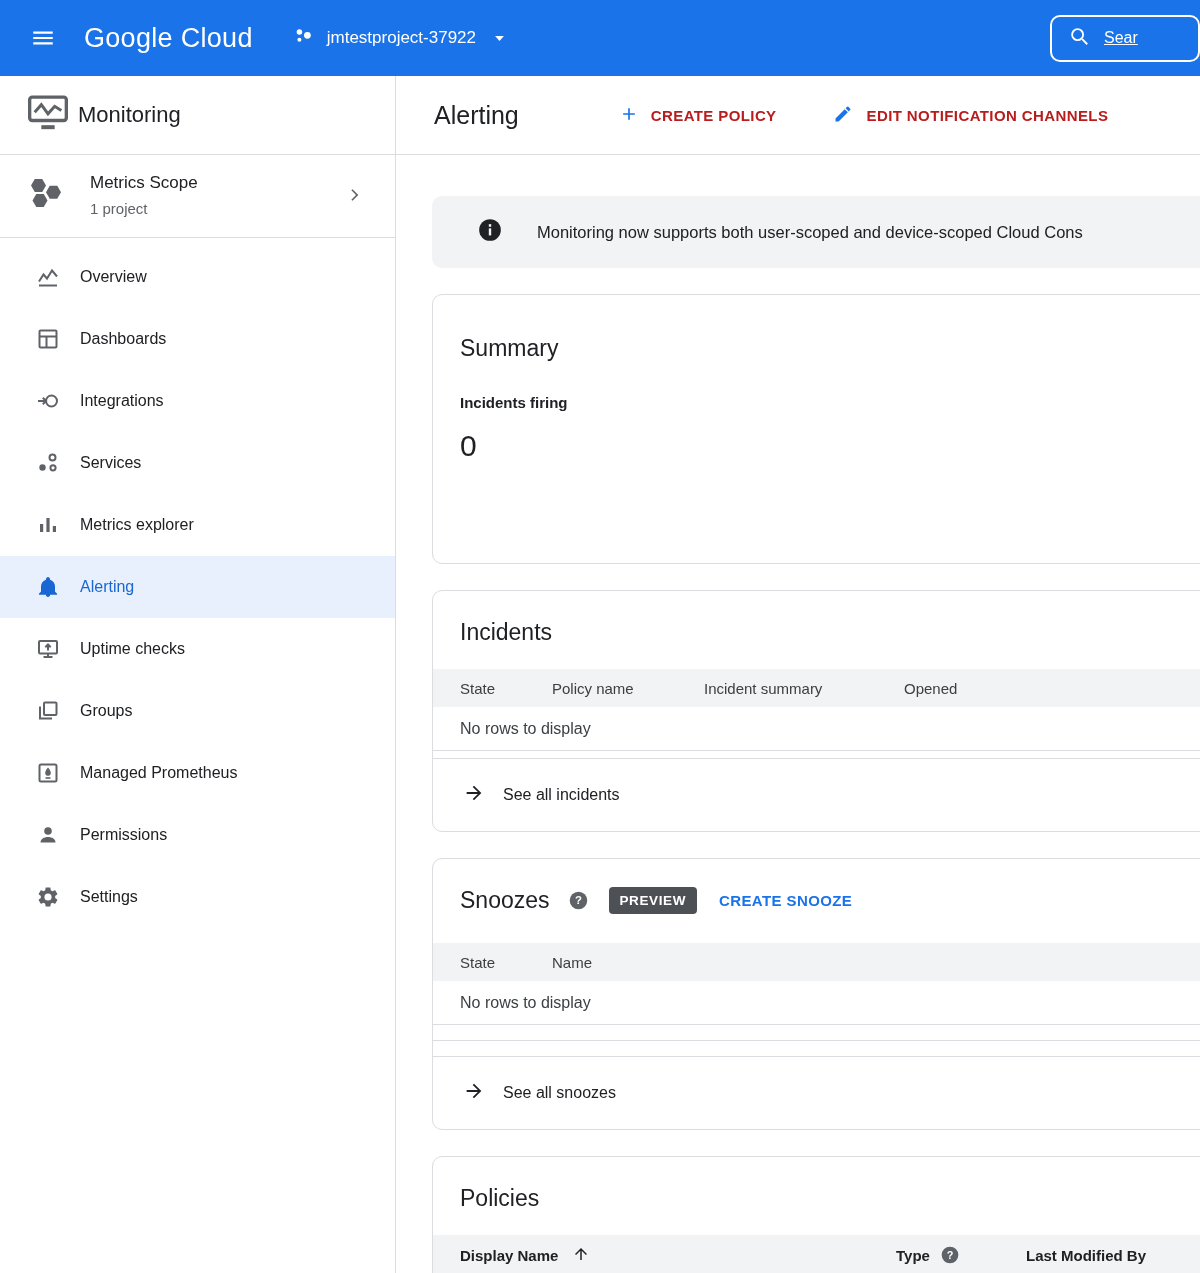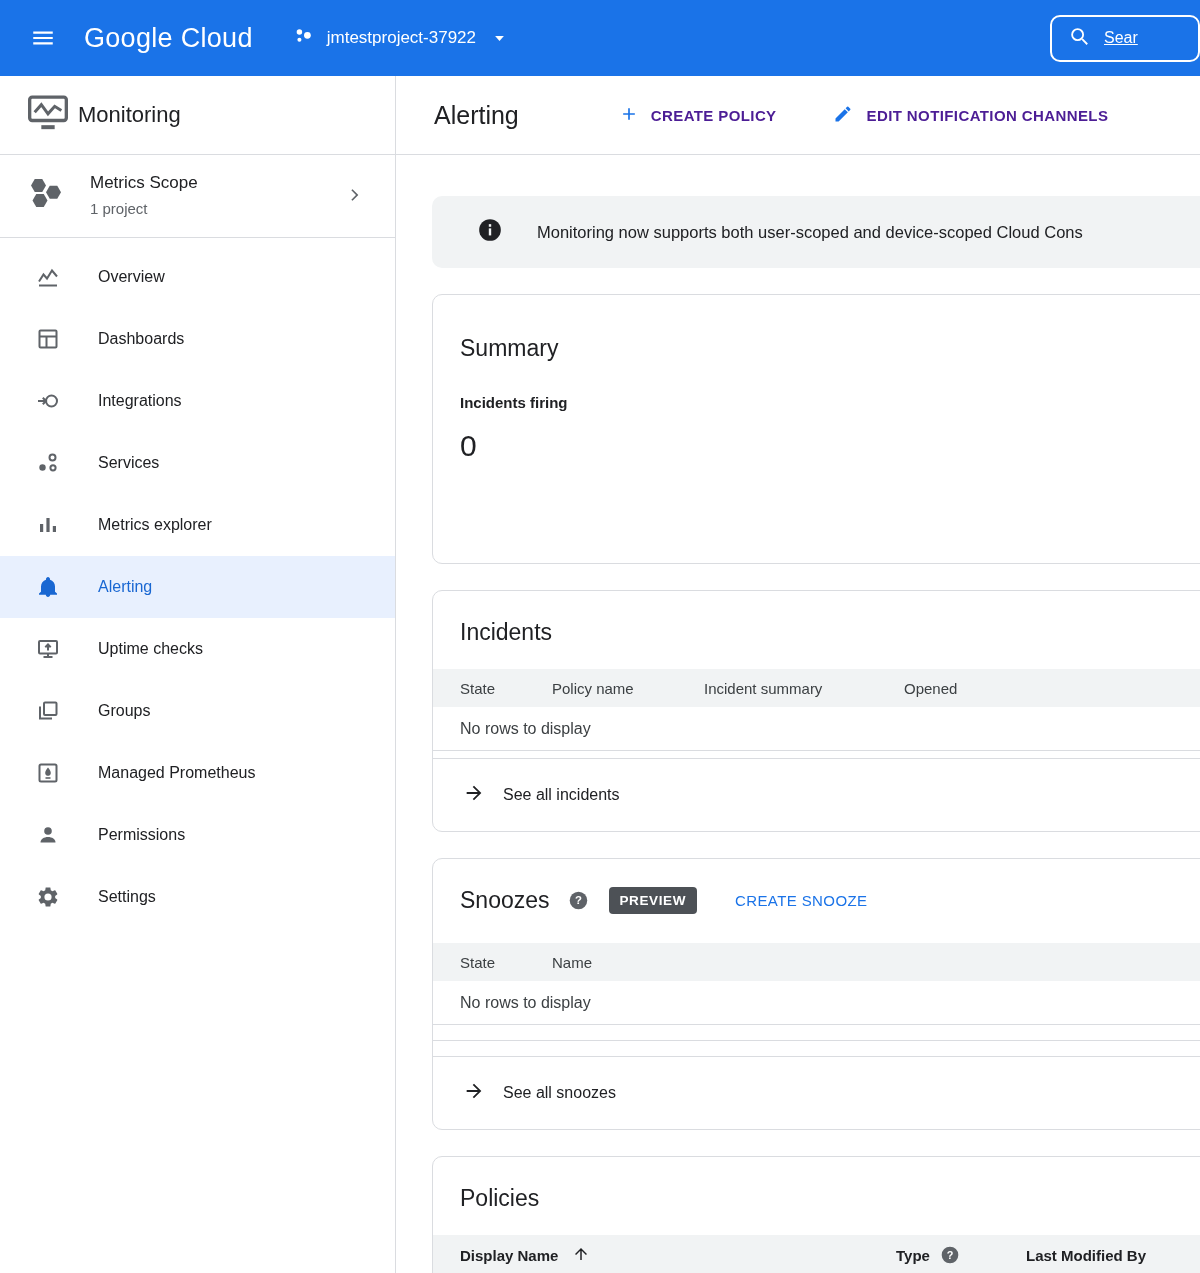--- a/index.html
+++ b/index.html
@@ -21,30 +21,30 @@
 
   
   .sidebar { width:396px; flex-shrink:0; border-right:1px solid #dadce0; background:#fff; }
   .product-header { height:79px; display:flex; align-items:center; gap:10px; padding-left:28px; border-bottom:1px solid #dadce0; }
   .product-title { font-size:22px; }
   .scope { position:relative; padding:18px 24px 20px 28px; border-bottom:1px solid #dadce0; display:flex; gap:26px; align-items:center; cursor:pointer; }
   .scope-title { font-size:17px; margin-bottom:7px; }
   .scope-sub { font-size:15px; color:#5f6368; }
   .scope-chevron { position:absolute; right:30px; top:30px; display:flex; }
   .nav { padding-top:8px; }
-  .nav-item { height:62px; display:flex; align-items:center; gap:36px; padding-left:34px; font-size:16px; cursor:pointer; }
+  .nav-item { height:62px; display:flex; align-items:center; gap:18px; padding-left:34px; font-size:16px; cursor:pointer; }
   .nav-icon { width:28px; display:flex; justify-content:center; align-items:center; color:#5f6368; }
   .nav-item.selected { background:#e8f0fe; color:#1967d2; }
   .nav-item.selected .nav-icon { color:#1967d2; }
 
   
   .main { flex:1; overflow:hidden; }
   .main-header { height:79px; border-bottom:1px solid #dadce0; display:flex; align-items:center; padding-left:38px; }
   .page-title { font-size:25px; margin-right:100px; }
-  .header-action { display:flex; align-items:center; gap:12px; color:#4c1d95; font-size:15px; font-weight:700;
+  .header-action { display:flex; align-items:center; gap:12px; color:#b91c1c; font-size:15px; font-weight:700;
     letter-spacing:.4px; cursor:pointer; white-space:nowrap; }
   .header-action + .header-action { margin-left:56px;gap:14px; }
 
   .content { padding:41px 0 0 36px; }
 
   .banner { width:880px; height:72px; background:#f1f3f4; border-radius:10px; display:flex; align-items:center;
     padding-left:45px; gap:34px; font-size:16.5px; }
 
   .card { width:880px; background:#fff; border:1px solid #dadce0; border-radius:10px; margin-top:26px; overflow:hidden; }
   .card:first-of-type { margin-top:25px; }
@@ -67,21 +67,21 @@
   .strip7 { height:7px; }
   .strip16 { height:16px; border-bottom:1px solid #dadce0; }
   .gap15 { height:15px; }
   .card-footer { border-top:1px solid #dadce0; height:73px; display:flex; align-items:center; gap:18px;
     padding-left:30px; font-size:16px; cursor:pointer; }
 
   .snoozes-title-row { display:flex; align-items:center; gap:18px; padding-left:27px; }
   .help-icon { display:flex; cursor:pointer; }
   .preview-badge { background:#4d5156; color:#fff; font-size:13.5px; font-weight:700; letter-spacing:.6px;
     padding:6px 11px; border-radius:4px; margin-left:2px; }
-  .create-snooze { color:#1a73e8; font-size:15px; font-weight:400; letter-spacing:.4px; margin-left:20px; cursor:pointer; }
+  .create-snooze { color:#1a73e8; font-size:15px; font-weight:700; letter-spacing:.4px; margin-left:4px; cursor:pointer; }
   .snoozes-head { margin-top:29px; }
 
   .policies-card { height:200px; }
   .policies-head { font-weight:700; color:#202124; height:40px; }
   .col-display { width:436px; display:flex; align-items:center; gap:14px; }
   .col-type { width:130px; display:flex; align-items:center; gap:10px; }
   .col-last { flex:1; }
 </style>
 </head>
 <body>

